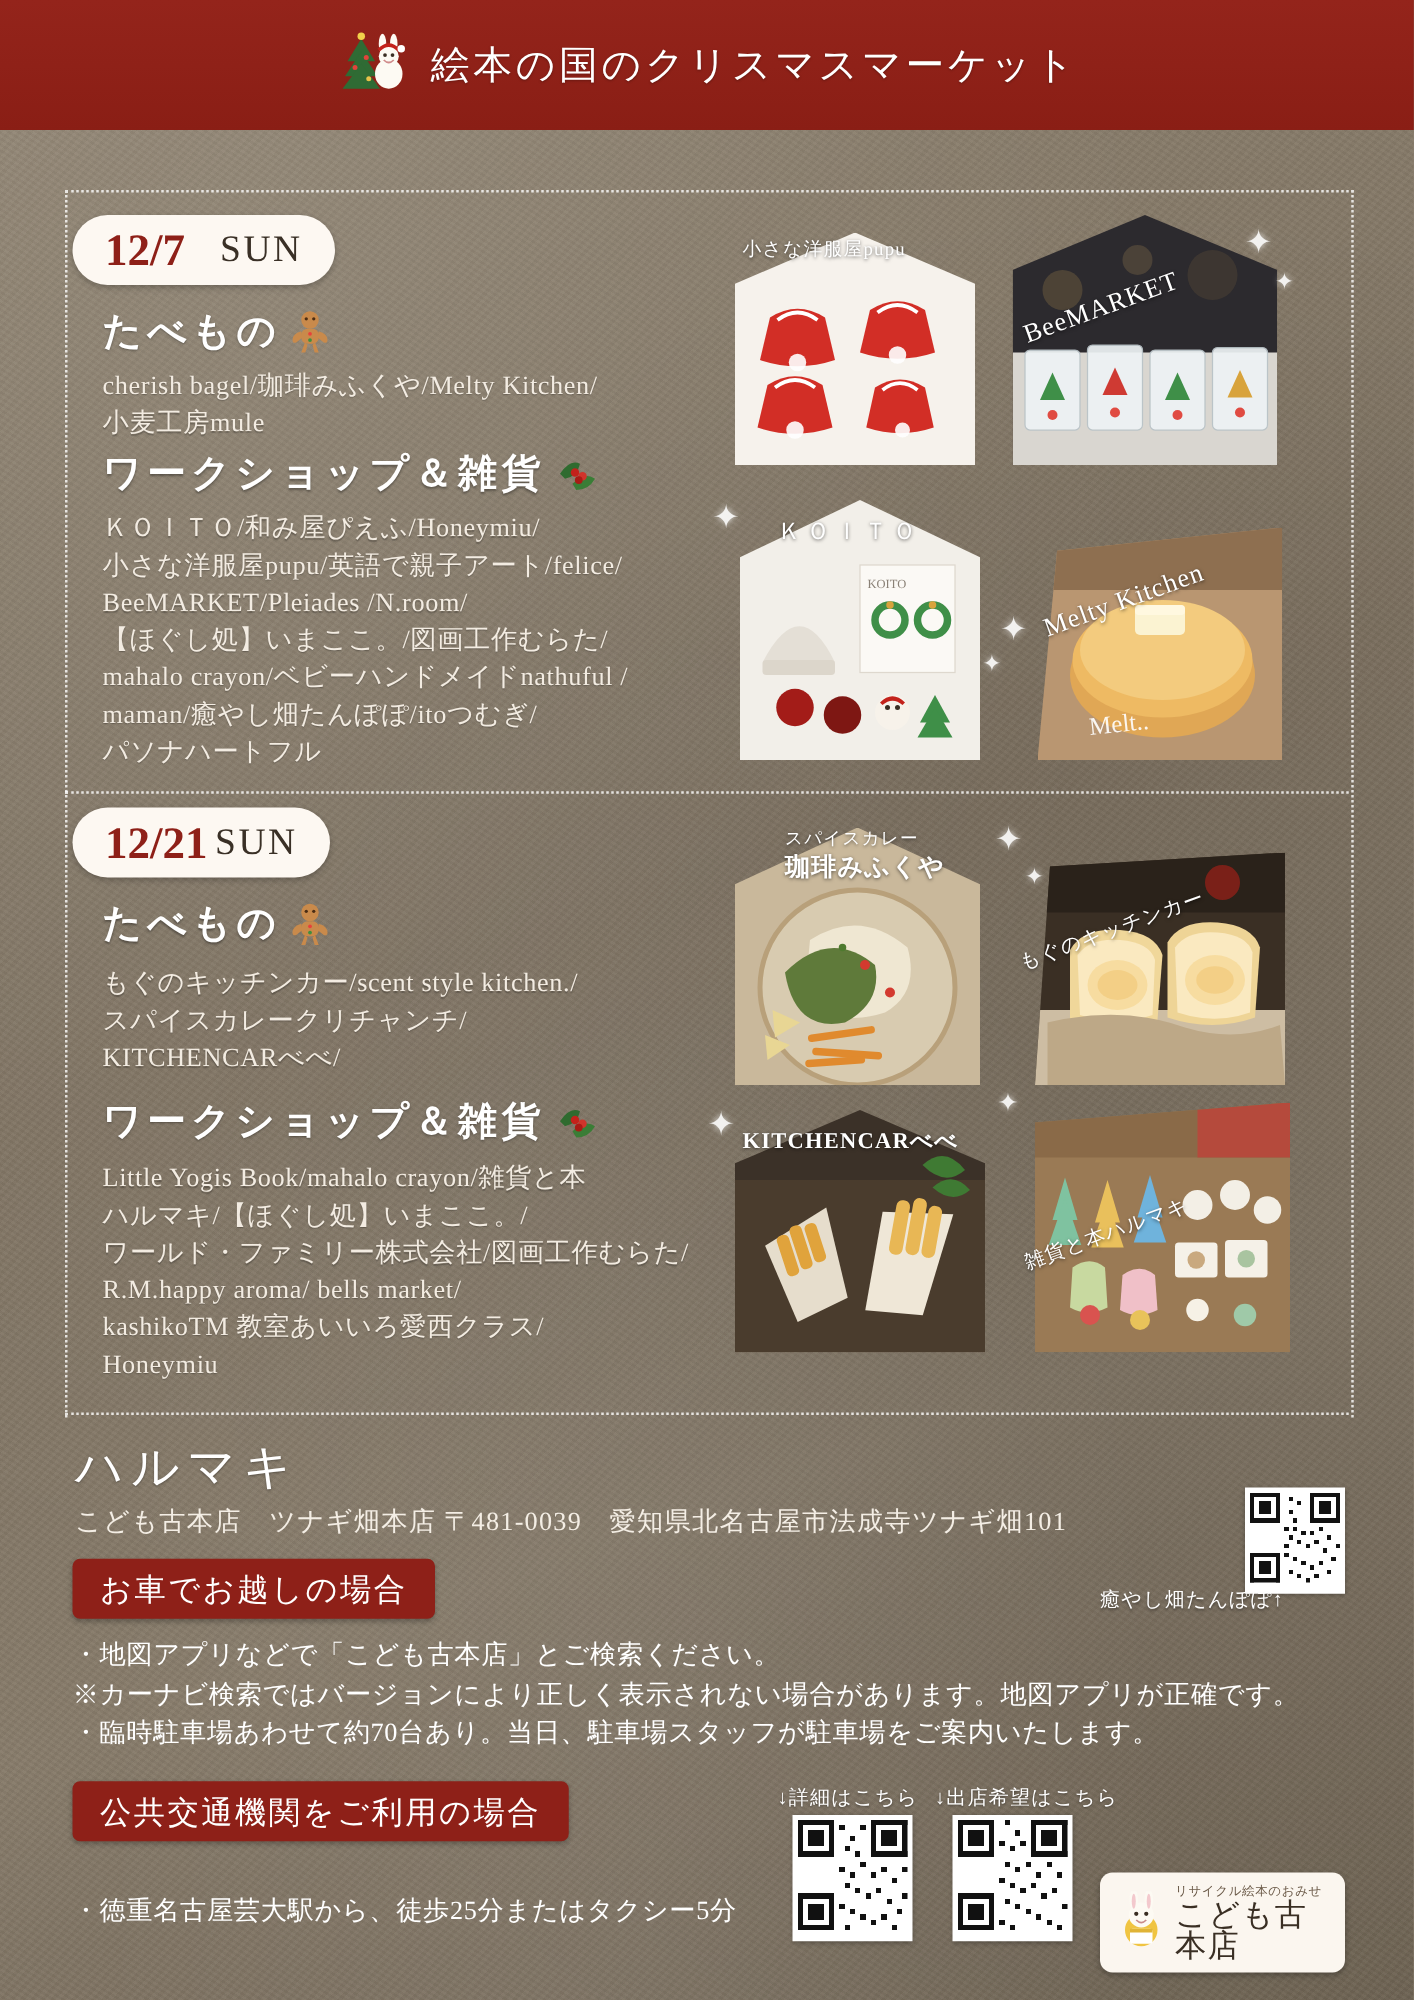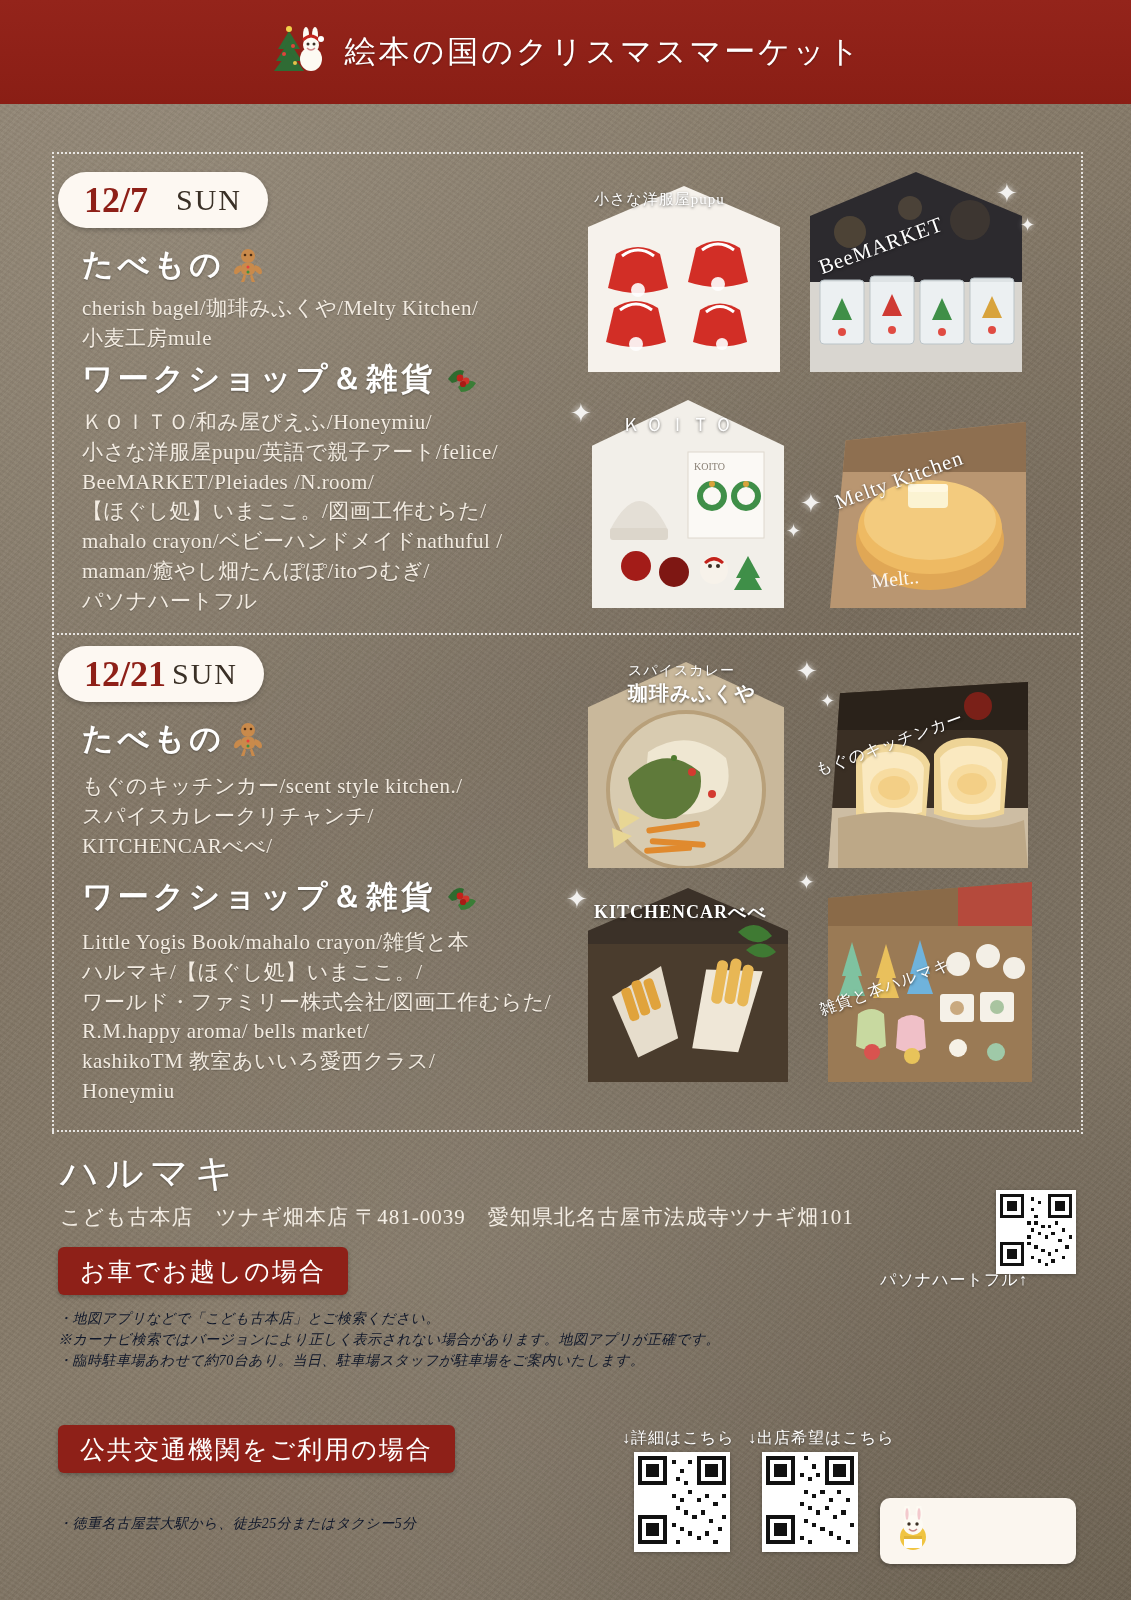--- a/index.html
+++ b/index.html
@@ -87,21 +87,21 @@
   }
   .access-addr{
     position:absolute;left:60px;top:1203px;color:#f4eee5;font-size:21px;letter-spacing:1px;
   }
   .pill{
     position:absolute;background:#8e2018;border-radius:6px;color:#fff;
     display:flex;align-items:center;padding:0 22px;height:48px;font-size:25px;letter-spacing:2px;
     box-shadow:0 2px 4px rgba(0,0,0,.25);
   }
   .note{
-    position:absolute;color:#0f172a;font-size:14px;letter-spacing:.5px;line-height:1.5;font-style:italic;
+    position:absolute;color:#ffffff;font-size:21px;letter-spacing:.5px;line-height:1.5;
   }
   .qr{position:absolute;background:#fff;padding:4px;box-shadow:0 1px 4px rgba(0,0,0,.3);}
   .qr-cap{position:absolute;color:#fff;font-size:16px;letter-spacing:1px;text-shadow:0 1px 2px rgba(0,0,0,.4);}
   
   .logo{
     position:absolute;background:#fbf6ef;border-radius:10px;
     display:flex;align-items:center;gap:8px;padding:8px 14px;
     box-shadow:0 2px 5px rgba(0,0,0,.3);
   }
   .logo-main{color:#3a2f24;font-size:25px;letter-spacing:1px;line-height:1;}
@@ -493,21 +493,21 @@
         <rect x="18" y="18" width="1" height="1"></rect>
       <rect x="9" y="18" width="1" height="1"></rect>
         <rect x="11" y="19" width="1" height="1"></rect>
       <rect x="13" y="20" width="1" height="1"></rect>
         <rect x="15" y="19" width="1" height="1"></rect>
       <rect x="20" y="12" width="1" height="1"></rect>
         <rect x="8" y="12" width="1" height="1"></rect>
     </g>
   </svg>
 </div>
-<div class="qr-cap" style="left:880px;top:1270px;">パソナハートフル↑</div>
+<div class="qr-cap" style="left:880px;top:1270px;">癒やし畑たんぽぽ↑</div>
 
 <div class="pill" style="left:58px;top:1247px;">
   <span>お車でお越しの場合</span>
 </div>
 
 <div class="note" style="left:58px;top:1308px;white-space:pre-line;width:1000px;">・地図アプリなどで「こども古本店」とご検索ください。
 ※カーナビ検索ではバージョンにより正しく表示されない場合があります。地図アプリが正確です。
 ・臨時駐車場あわせて約70台あり。当日、駐車場スタッフが駐車場をご案内いたします。</div>
 
 <div class="pill" style="left:58px;top:1425px;">
@@ -625,13 +625,17 @@
       <ellipse cx="25" cy="7" rx="3.4" ry="9" fill="#fdfaf3"></ellipse>
       <ellipse cx="13" cy="8" rx="1.6" ry="6" fill="#f3c9cd"></ellipse>
       <ellipse cx="25" cy="8" rx="1.6" ry="6" fill="#f3c9cd"></ellipse>
       <circle cx="15" cy="18" r="1.7" fill="#3a2f24"></circle>
       <circle cx="23" cy="18" r="1.7" fill="#3a2f24"></circle>
       <path d="M15 23 q4 4 8 0" stroke="#c98b8b" stroke-width="1.4" fill="none"></path>
       <rect x="10" y="30" width="18" height="12" rx="2" fill="#fff"></rect>
       <rect x="10" y="30" width="18" height="3" fill="#e0b437"></rect>
     </svg>
   </span>
+  <span style="display:flex;flex-direction:column;justify-content:center;">
+    <span class="logo-sub">リサイクル絵本のおみせ</span>
+    <span class="logo-main">こども古本店</span>
+  </span>
 </div>
 
 </body></html>

